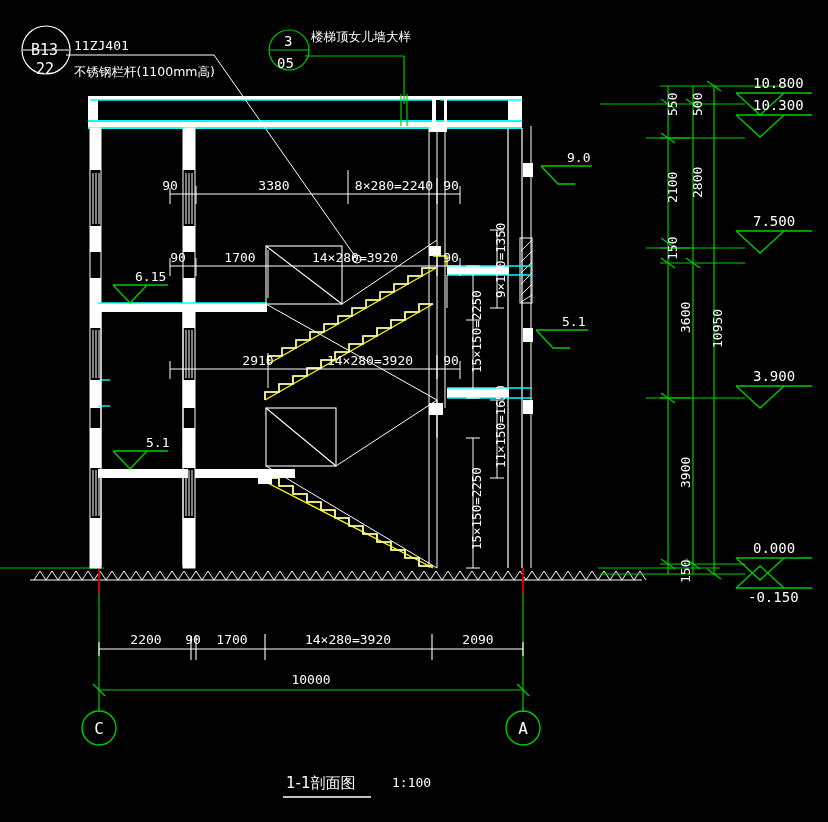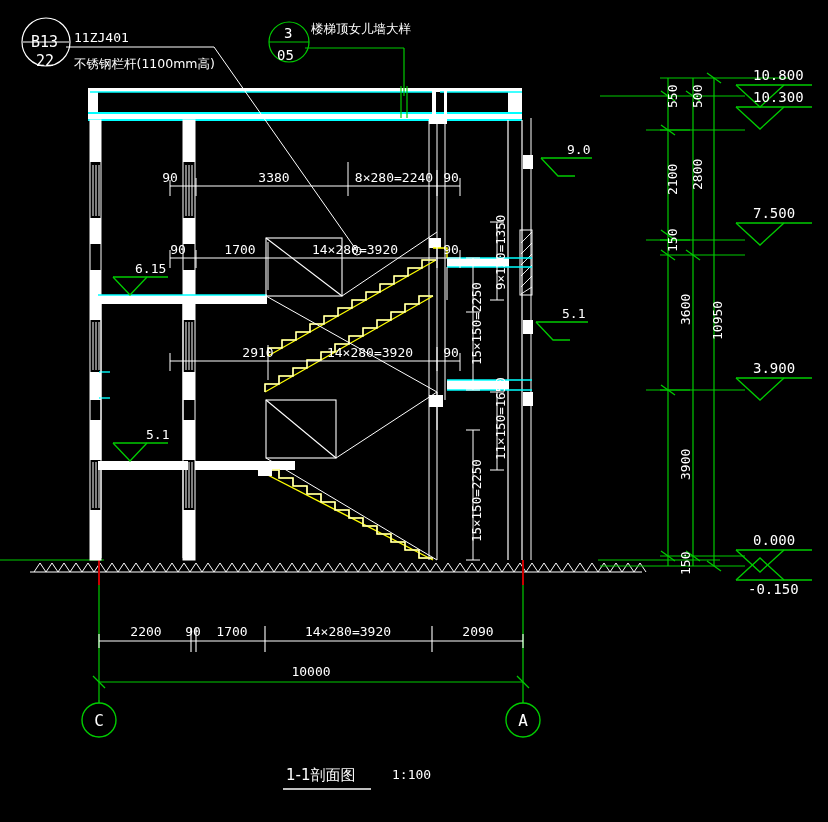--- a/index.html
+++ b/index.html
@@ -1,18 +1,18 @@
 <!DOCTYPE html>
 <html><head>
 <meta charset="utf-8">
 <style>
   html,body{margin:0;padding:0;background:#000;}
   body{width:828px;height:822px;position:relative;overflow:hidden;
        font-family:"DejaVu Sans Mono","Liberation Mono",monospace;}
-  #stage{position:absolute;left:0;top:0;width:828px;height:610px;}
+  #stage{position:absolute;left:0;top:8px;width:828px;height:610px;}
   svg{position:absolute;left:0;top:0;}
   .txt{font-family:"DejaVu Sans Mono","Liberation Mono",monospace;}
   .cn{font-family:"DejaVu Sans","Liberation Sans",sans-serif;}
 </style>
 </head>
 <body>
 
 <div id="stage">
 
   <svg width="828" height="822" viewBox="0 0 828 822">

